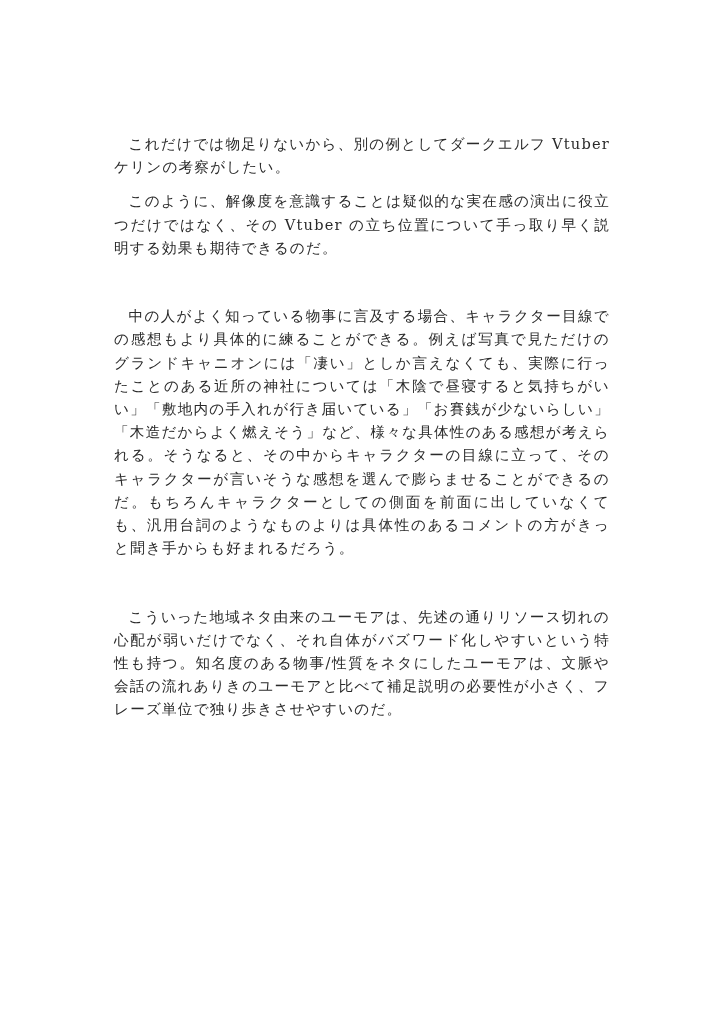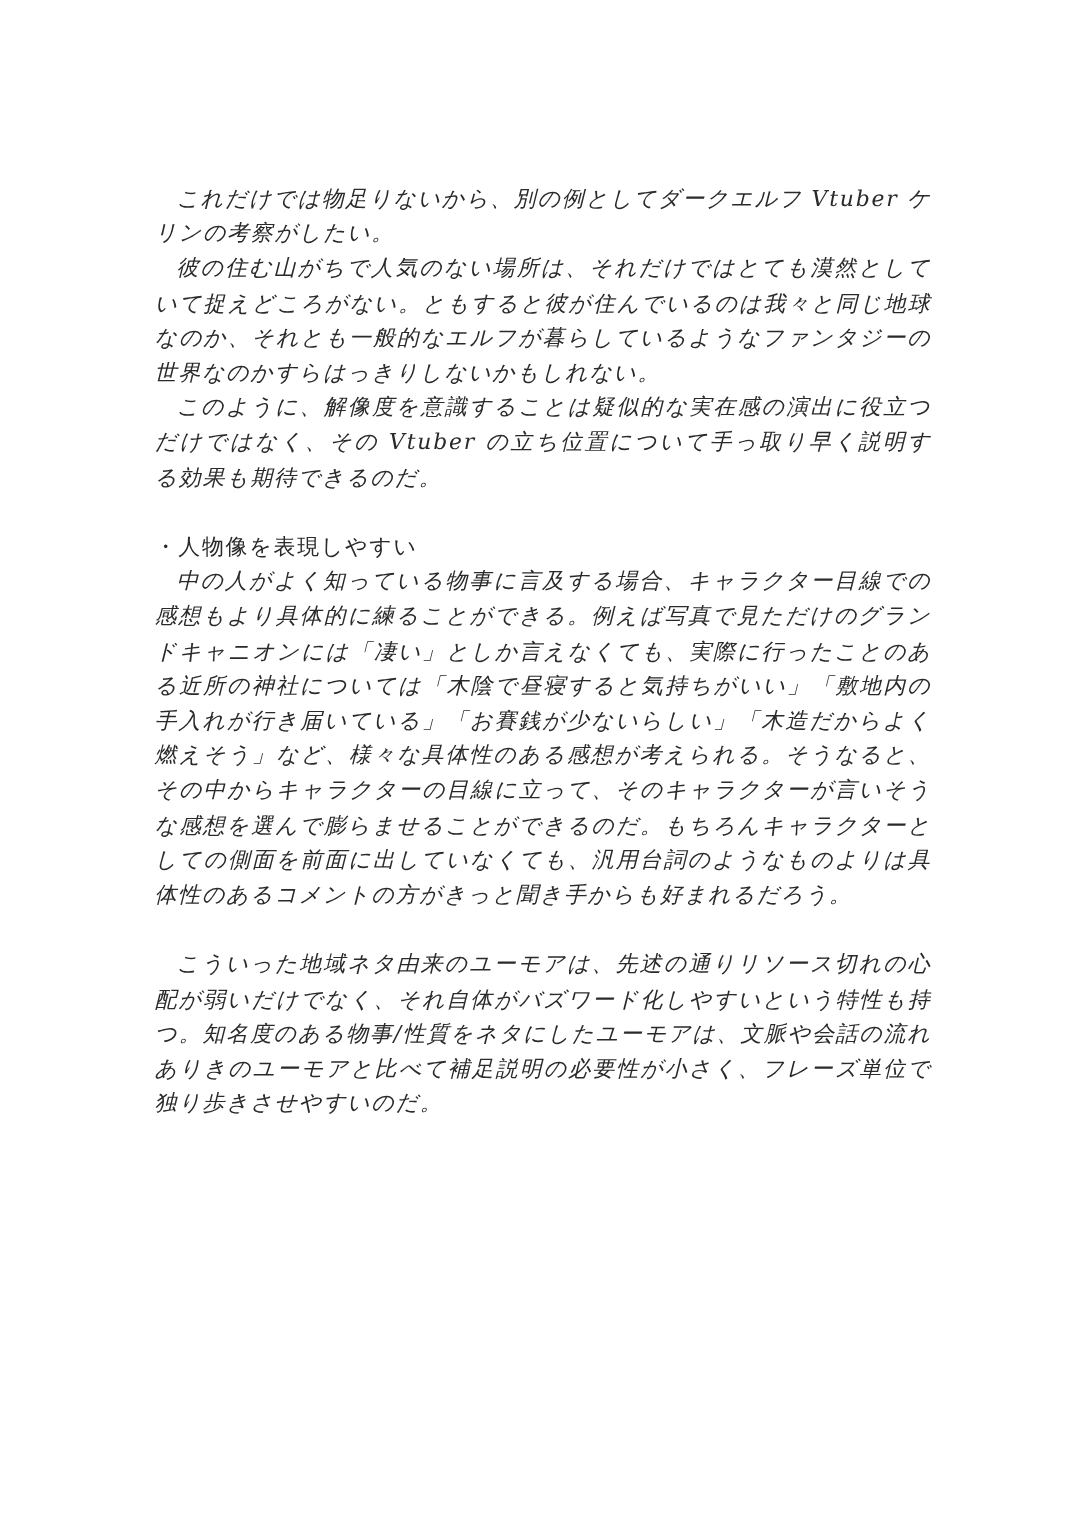--- a/index.html
+++ b/index.html
@@ -8,30 +8,28 @@
     position: absolute;
     left: 103px;
     top: 121px;
     width: 518px;
     font-family: "DejaVu Serif", "Liberation Serif", serif;
     font-size: 14.6px;
     line-height: 23.2px;
     color: #2a2a2a;
     letter-spacing: 1.2px;
   }
-  .p { margin: 0; text-indent: 1em; text-align: justify; font-style: italic; }
+  .p { margin: 11px; text-indent: 1em; text-align: justify; }
   .head { margin: 0; text-indent: 0; }
   .gap { height: 23.2px; }
 </style>
 </head>
 <body>
 
 <div class="page">
   <p class="p">これだけでは物足りないから、別の例としてダークエルフ Vtuber ケリンの考察がしたい。</p>
-  <p class="p">彼の住む山がちで人気のない場所は、それだけではとても漠然としていて捉えどころがない。ともすると彼が住んでいるのは我々と同じ地球なのか、それとも一般的なエルフが暮らしているようなファンタジーの世界なのかすらはっきりしないかもしれない。</p>
   <p class="p">このように、解像度を意識することは疑似的な実在感の演出に役立つだけではなく、その Vtuber の立ち位置について手っ取り早く説明する効果も期待できるのだ。</p>
   <div class="gap"></div>
-  <p class="head">・人物像を表現しやすい</p>
   <p class="p">中の人がよく知っている物事に言及する場合、キャラクター目線での感想もより具体的に練ることができる。例えば写真で見ただけのグランドキャニオンには「凄い」としか言えなくても、実際に行ったことのある近所の神社については「木陰で昼寝すると気持ちがいい」「敷地内の手入れが行き届いている」「お賽銭が少ないらしい」「木造だからよく燃えそう」など、様々な具体性のある感想が考えられる。そうなると、その中からキャラクターの目線に立って、そのキャラクターが言いそうな感想を選んで膨らませることができるのだ。もちろんキャラクターとしての側面を前面に出していなくても、汎用台詞のようなものよりは具体性のあるコメントの方がきっと聞き手からも好まれるだろう。</p>
   <div class="gap"></div>
   <p class="p">こういった地域ネタ由来のユーモアは、先述の通りリソース切れの心配が弱いだけでなく、それ自体がバズワード化しやすいという特性も持つ。知名度のある物事/性質をネタにしたユーモアは、文脈や会話の流れありきのユーモアと比べて補足説明の必要性が小さく、フレーズ単位で独り歩きさせやすいのだ。</p>
 
 </div>
 
 </body></html>

